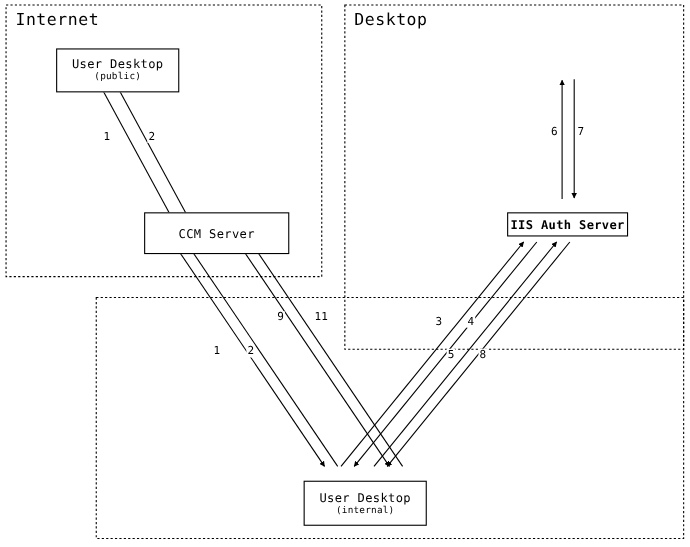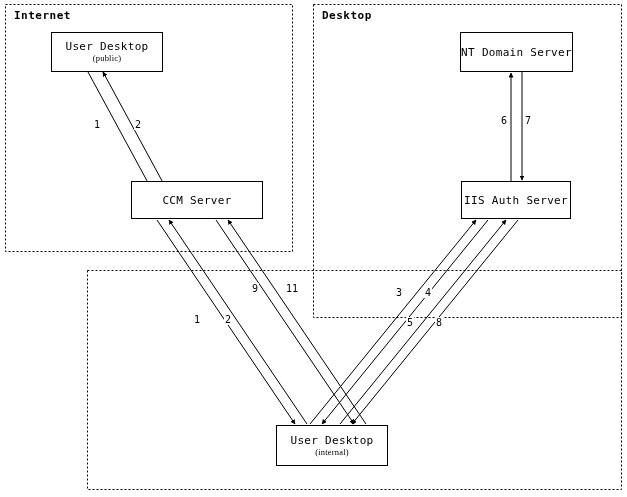--- a/index.html
+++ b/index.html
@@ -19,50 +19,49 @@
   #diagram-svg {
     position: absolute;
     left: 0;
     top: 0;
     width: 627px;
     height: 497px;
   }
   .zone-label {
     position: absolute;
     font-family: "DejaVu Sans Mono", "Liberation Mono", monospace;
-    font-size: 11px;
+    font-size: 15px;
     color: #000000;
     white-space: nowrap;
     letter-spacing: 0.5px;
-    font-weight: bold;
   }
   .node-box {
     position: absolute;
     box-sizing: border-box;
     border: 1px solid #000000;
     background: #ffffff;
     display: flex;
     flex-direction: column;
     align-items: center;
     justify-content: center;
     color: #000000;
     font-family: "DejaVu Sans Mono", "Liberation Mono", monospace;
+    margin-top: 12px;
   }
   .node-title {
     font-size: 11px;
     line-height: 13px;
     white-space: nowrap;
     letter-spacing: 0.3px;
   }
   .node-sub {
     font-size: 8.5px;
     line-height: 11px;
     white-space: nowrap;
     letter-spacing: 0.2px;
-    font-family: Liberation Serif, serif;
   }
   .edge-label {
     position: absolute;
     font-family: "DejaVu Sans Mono", "Liberation Mono", monospace;
     font-size: 10px;
     color: #000000;
     white-space: nowrap;
     background: #ffffff;
     padding: 0 1px;
     line-height: 11px;
@@ -113,25 +112,22 @@
 
   <div class="node-box" style="left:51px; top:32px; width:112px; height:40px;">
     <div class="node-title">User Desktop</div>
     <div class="node-sub">(public)</div>
   </div>
 
   <div class="node-box" style="left:131px; top:181px; width:132px; height:38px;">
     <div class="node-title">CCM Server</div>
   </div>
 
-  <div class="node-box" style="left:460px; top:32px; width:113px; height:40px;">
-    <div class="node-title">NT Domain Server</div>
-  </div>
 
-  <div class="node-box" style="left:461px; top:181px; width:110px; height:38px;">
+  <div class="node-box" style="left:461px; top:181px; width:110px; height:22px;font-weight:bold;">
     <div class="node-title">IIS Auth Server</div>
   </div>
 
   <div class="node-box" style="left:276px; top:425px; width:112px; height:41px;">
     <div class="node-title">User Desktop</div>
     <div class="node-sub">(internal)</div>
   </div>
 
   <div class="edge-label" style="left:93px;  top:119px;">1</div>
   <div class="edge-label" style="left:134px; top:119px;">2</div>

